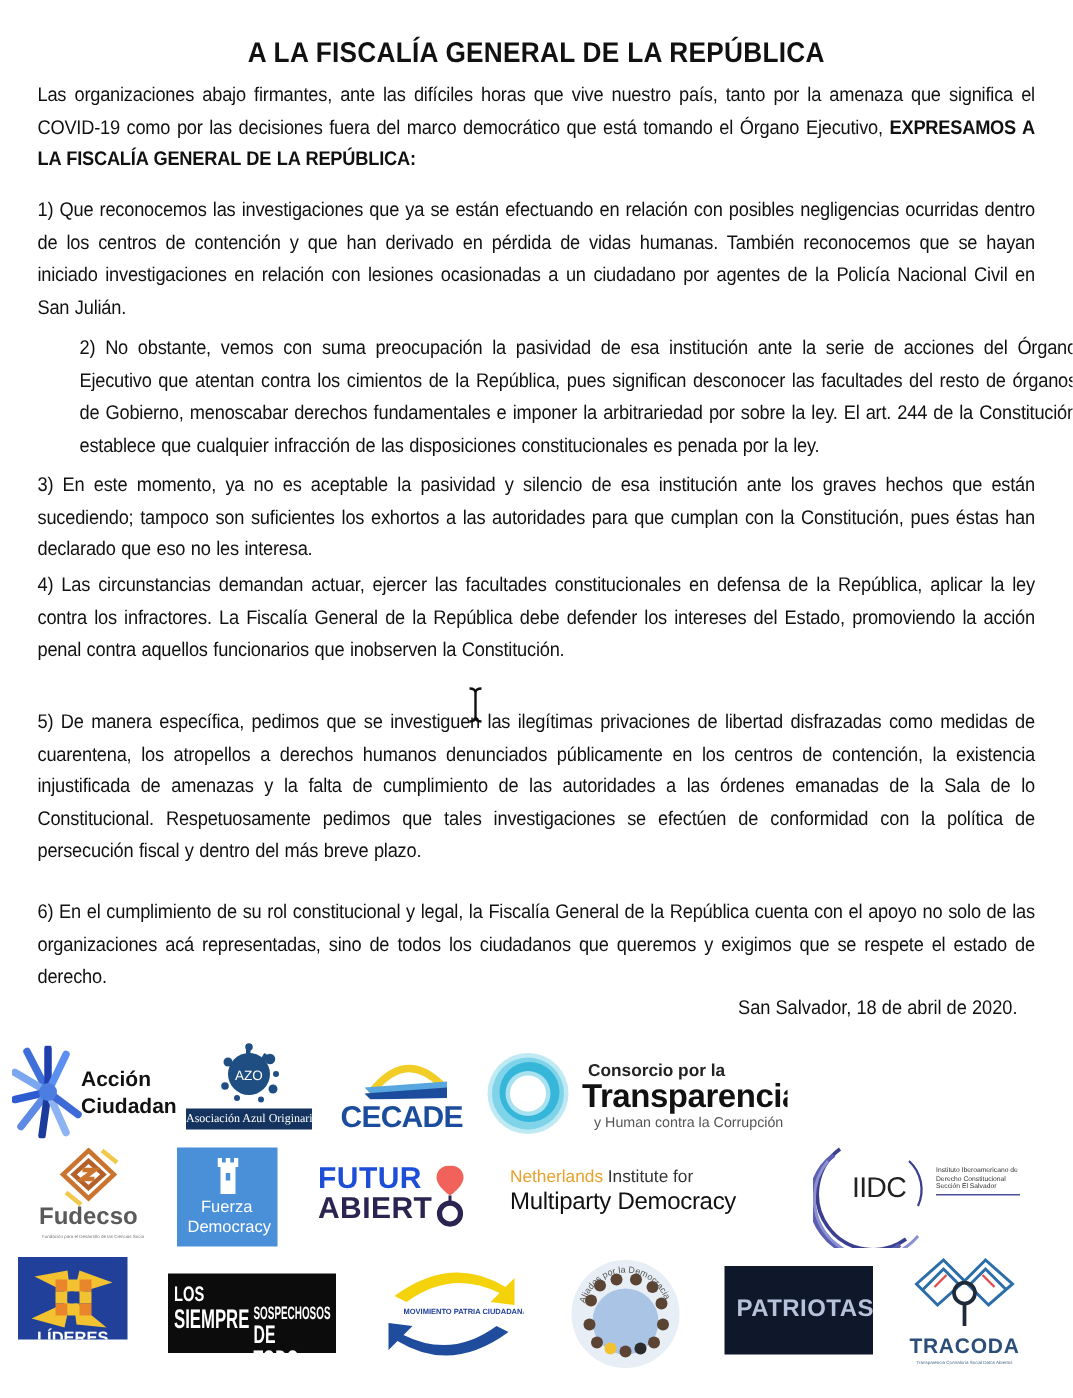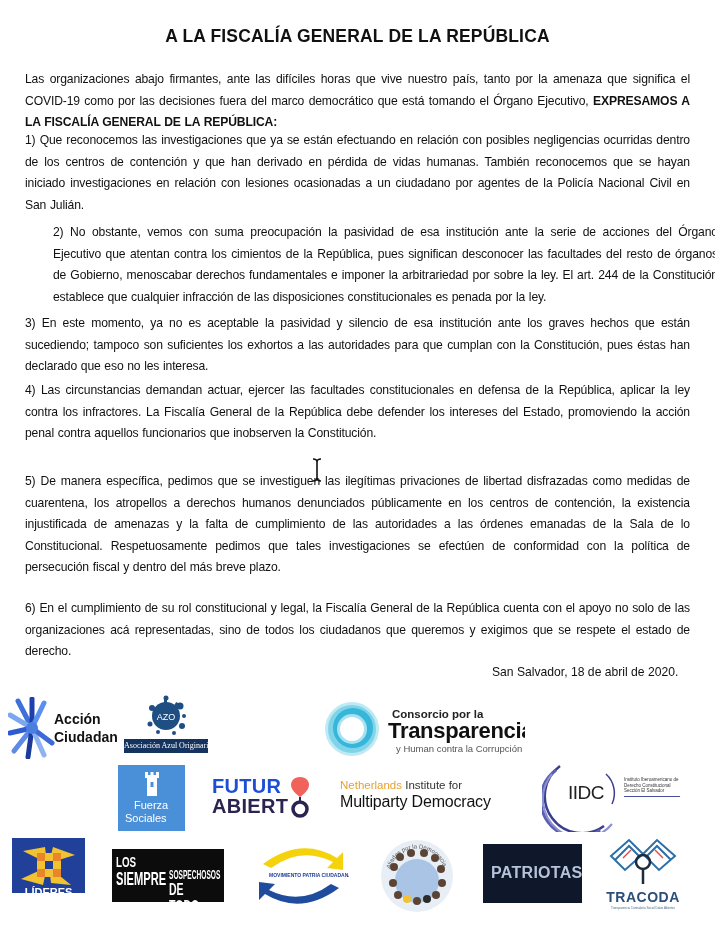--- a/index.html
+++ b/index.html
@@ -18,21 +18,21 @@
     .para {
       position: absolute; left: 25px; width: 665px;
       font-family: "Liberation Sans", sans-serif;
       font-size: 13.2px; line-height: 21.6px; text-align: justify;
       letter-spacing: -0.15px; word-spacing: 0.5px;
       color: #111;
     }
     .para .inner { display: inline-block; width: 722px; transform: scaleX(0.921); transform-origin: left top; text-align: justify; }
     .para b { font-weight: bold; }
 
-    .p-intro { top: 68px; text-decoration: underline; }
+    .p-intro { top: 52px; text-decoration: underline; }
     .p1 { top: 129px; }
     .p2 { top: 221px; margin-left: 28px; }
     .p3 { top: 312px; }
     .p4 { top: 379px; }
     .p5 { top: 470px; }
     .p6 { top: 597px; }
 
     .signature {
       position: absolute; top: 664px; right: 37px;
       font-family: "Liberation Sans", sans-serif; font-size: 13.2px;
@@ -183,43 +183,64 @@
         <circle cx="30" cy="39" r="2"></circle>
           <circle cx="40" cy="22" r="2"></circle>
         <rect x="20" y="2" width="3" height="10"></rect>
           <rect x="30" y="8" width="3" height="8" transform="rotate(30 31 12)"></rect>
       </g>
       <text x="22" y="26" font-family="Liberation Sans, sans-serif" font-size="9" fill="#fff" text-anchor="middle">AZO</text>
     </svg>
     <div class="band">Asociación Azul Originario</div>
   </div>
 
+  <div class="logo l-cecade">
+    <svg class="arc" viewBox="0 0 55 28">
+      <path d="M4 24 Q27 -6 51 18" fill="none" stroke="#f2cc27" stroke-width="5"></path>
+      <path d="M0 20 L55 16 L55 22 L6 26 Z" fill="#57a6e0"></path>
+      <path d="M0 24 L55 20 L55 27 L4 28 Z" fill="#1c4d9c"></path>
+    </svg>
+    <span class="logo-text txt">CECADE</span>
+  </div>
 
   <div class="logo l-consorcio">
     <svg class="ring" viewBox="0 0 60 62">
       <circle cx="30" cy="31" r="27" fill="#bfe9f3"></circle>
       <circle cx="30" cy="31" r="24" fill="#7fd4ea"></circle>
       <circle cx="31" cy="30" r="20" fill="#36b6d9"></circle>
       <circle cx="30" cy="31" r="15" fill="#a8e2f0"></circle>
       <circle cx="30" cy="31" r="12" fill="#ffffff"></circle>
     </svg>
     <span class="logo-text t1">Consorcio por la</span>
     <span class="logo-text t2">Transparencia</span>
     <span class="logo-text t3">y Human contra la Corrupción</span>
   </div>
 
 
+  <div class="logo l-fudecso">
+    <svg class="mark" viewBox="0 0 42 40">
+      <g fill="none" stroke-width="3">
+        <path d="M21 2 L38 18 L21 34 L4 18 Z" stroke="#c9742f"></path>
+        <path d="M21 9 L31 18 L21 27 L11 18 Z" stroke="#b3602a"></path>
+        <path d="M17 15 L25 15 L17 21 L25 21" stroke="#c9742f"></path>
+        <path d="M6 30 L16 38" stroke="#f0c84a"></path>
+        <path d="M30 2 L40 10" stroke="#f0c84a"></path>
+      </g>
+    </svg>
+    <span class="logo-text t1">Fudecso</span>
+    <span class="logo-text t2">Fundación para el Desarrollo de las Ciencias Sociales</span>
+  </div>
 
   <div class="logo l-fuerza">
     <svg class="tower" viewBox="0 0 14 24">
       <path d="M0 0 H3 V3 H5.5 V0 H8.5 V3 H11 V0 H14 V6 H12 V24 H2 V6 H0 Z" fill="#fff"></path>
       <rect x="5.5" y="10" width="3" height="5" fill="#4a90d9"></rect>
     </svg>
     <span class="logo-text t1">Fuerza</span>
-    <span class="logo-text t2">Sociales</span>
+    <span class="logo-text t2">Democracy</span>
   </div>
 
   <div class="logo l-futuro">
     <span class="logo-text t1">FUTUR</span>
     <span class="logo-text t2">ABIERT</span>
     <svg class="pin" viewBox="0 0 20 42">
       <path d="M10 0 C4 0 1 4 1 8 C1 14 10 20 10 20 C10 20 19 14 19 8 C19 4 16 0 10 0 Z" fill="#f0625a"></path>
       <circle cx="10" cy="32" r="7" fill="none" stroke="#2b2350" stroke-width="3.5"></circle>
       <path d="M10 20 L10 25" stroke="#2b2350" stroke-width="2"></path>
     </svg>

